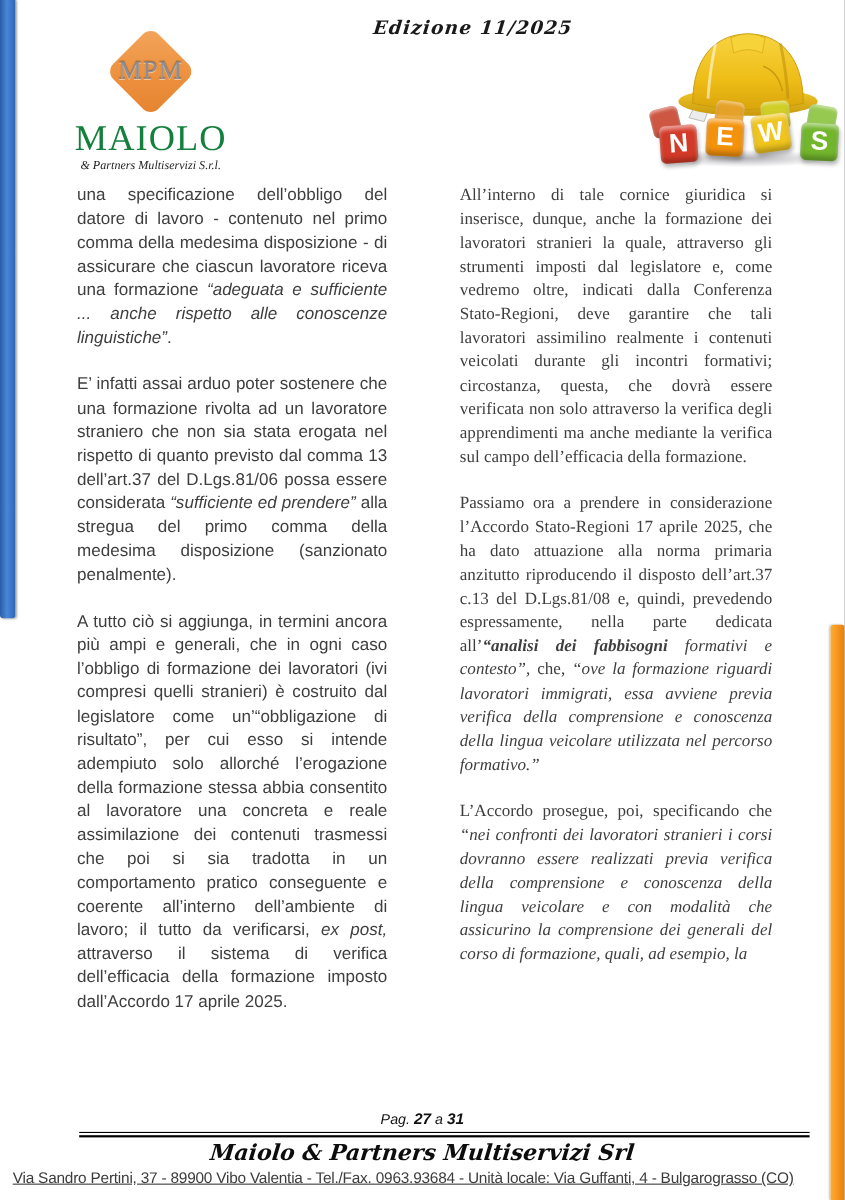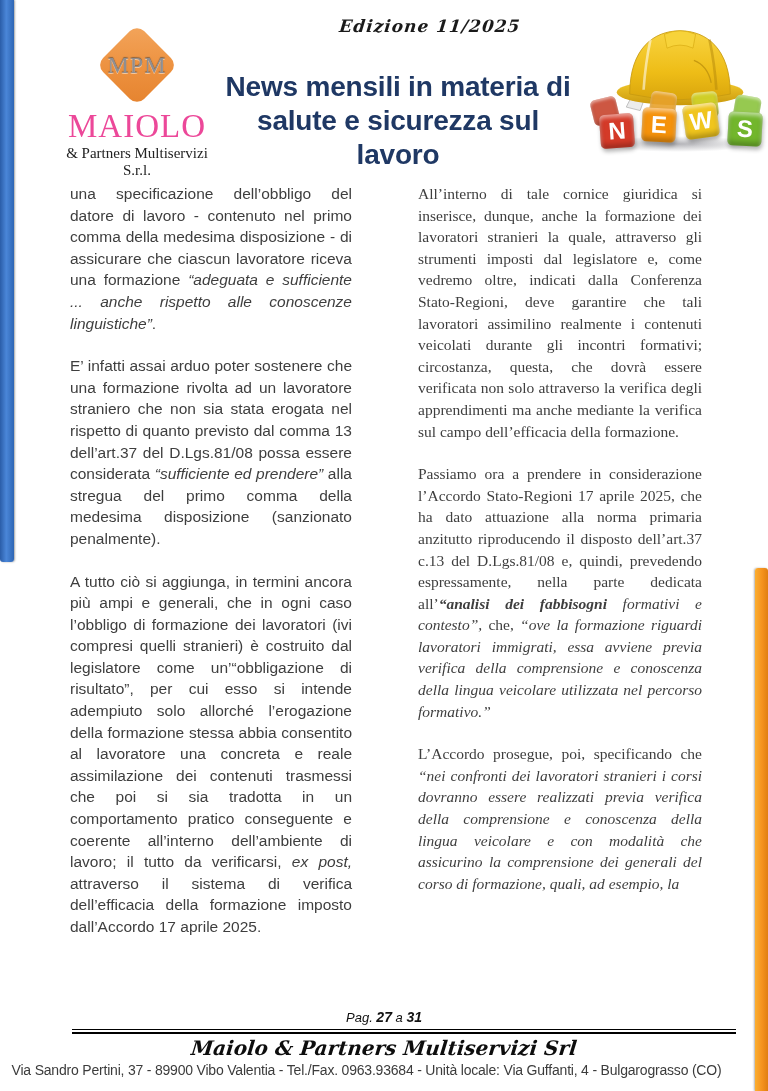--- a/index.html
+++ b/index.html
@@ -32,24 +32,24 @@
     border-radius:10px;transform:rotate(45deg);
   }
   .diamond .mono{
     position:absolute;inset:0;display:flex;align-items:center;justify-content:center;
     transform:rotate(-45deg);
     font-family:"Liberation Serif",serif;font-size:24px;letter-spacing:1px;
     color:#8e8e92;text-shadow:0 1px 0 #f7c79a,0 -1px 1px rgba(60,60,60,.55);
   }
   .logo-name{
     margin-top:16px;font-family:"Liberation Serif",serif;font-size:33px;
-    color:#ec4899;letter-spacing:1px;line-height:1;
+    color:#15803d;letter-spacing:1px;line-height:1;
   }
   .logo-sub{
-    font-family:"Liberation Serif",serif;font-size:15px;color:#222;margin-top:2px;
+    font-family:"Liberation Serif",serif;font-size:11px;color:#222;margin-top:2px;font-style:italic;
   }
   .title{
     position:absolute;left:212px;top:70px;width:372px;text-align:center;
     font-weight:bold;font-size:28px;line-height:1.22;color:#1f3864;
     letter-spacing:-0.2px;
   }
   
   .news-graphic{position:absolute;left:592px;top:8px;width:176px;height:150px;}
   .hat{position:absolute;left:18px;top:2px;width:140px;height:104px;}
   .g-shadow{
@@ -64,65 +64,61 @@
     box-shadow:inset 0 3px 4px rgba(255,255,255,.55),inset 0 -4px 5px rgba(0,0,0,.25),1px 3px 4px rgba(0,0,0,.3);
   }
   .cube.back{width:26px;height:26px;font-size:15px;opacity:.9;z-index:0;
     box-shadow:inset 0 2px 3px rgba(255,255,255,.5),inset 0 -3px 4px rgba(0,0,0,.2);}
   .cube.front{z-index:1;}
   
   .col{position:absolute;top:167px;font-size:15.5px;line-height:21.6px;
     text-align:justify;color:#3e3e3e;}
   .col-left{left:70px;width:282px;}
   .col-right{left:418px;width:284px;font-family:Liberation Serif, serif;}
-  .para{margin:16px 0 21px 0;}
+  .para{margin:0 0 21px 0;}
   .it{font-style:italic;}
   .bit{font-style:italic;font-weight:bold;}
   
   .pagenum{
     position:absolute;top:1009px;left:0;width:768px;text-align:center;
     font-family:Liberation Sans, sans-serif;font-style:italic;font-size:13px;color:#111;
   }
   .pagenum .num{font-weight:bold;font-size:14px;}
   .footer-rule{
     position:absolute;top:1029px;left:72px;width:664px;height:2px;
     border-top:1px solid #000;border-bottom:2.5px solid #000;
   }
   .footer-company{
     position:absolute;top:1036px;left:0;width:768px;text-align:center;
     font-family:"DejaVu Serif",serif;font-style:italic;font-weight:bold;
     font-size:20px;color:#0d0d0d;transform:skewX(-6deg);
   }
   .footer-address{
     position:absolute;top:1062px;left:0;width:733px;text-align:center;
-    font-size:14px;letter-spacing:-0.2px;color:#3c3c3c;
+    font-size:14px;letter-spacing:-0.2px;color:#3c3c3c;text-decoration:underline;
   }
 </style>
 </head>
 <body>
 
 <div class="page">
 
   <div class="bar-left"></div>
   <div class="bar-right"></div>
 
   <div class="edition">Edizione 11/2025</div>
 
   <div class="logo">
     <div class="diamond">
       <span class="mono">MPM</span>
     </div>
     <div class="logo-name">MAIOLO</div>
     <div class="logo-sub">&amp; Partners Multiservizi S.r.l.</div>
   </div>
 
-  <div class="title">
-    <div>News mensili in materia di</div>
-    <div>salute e sicurezza sul lavoro</div>
-  </div>
 
   <div class="news-graphic">
     <div class="g-shadow"></div>
     <svg class="hat" viewBox="0 0 160 120" xmlns="http://www.w3.org/2000/svg">
       <defs>
         <linearGradient id="hatG" x1="0" y1="0" x2="0" y2="1">
           <stop offset="0" stop-color="#f8d441"></stop>
           <stop offset="0.6" stop-color="#eebd17"></stop>
           <stop offset="1" stop-color="#d9a50c"></stop>
         </linearGradient>
@@ -146,21 +142,21 @@
         <div class="cube back" style="left: 142px; top: -8px; background: rgb(139, 196, 62); transform: rotate(10deg);"></div>
         <div class="cube front" style="left: 8px; top: 10px; background: rgb(212, 58, 40); transform: rotate(-4deg);">N</div>
         <div class="cube front" style="left: 50px; top: 4px; background: rgb(245, 146, 11); transform: rotate(3deg);">E</div>
         <div class="cube front" style="left: 92px; top: 0px; background: rgb(240, 197, 29); transform: rotate(-8deg);">W</div>
         <div class="cube front" style="left: 136px; top: 8px; background: rgb(114, 182, 44); transform: rotate(3deg);">S</div>
       </div>
   </div>
 
   <div class="col col-left" id="col-left">
       <p class="para"><span>una specificazione dell’obbligo del datore di lavoro - contenuto nel primo comma della medesima disposizione - di assicurare che ciascun lavoratore riceva una formazione </span><span class="it">“adeguata e sufficiente ... anche rispetto alle conoscenze linguistiche”</span><span>.</span></p>
-      <p class="para"><span>E’ infatti assai arduo poter sostenere che una formazione rivolta ad un lavoratore straniero che non sia stata erogata nel rispetto di quanto previsto dal comma 13 dell’art.37 del D.Lgs.81/08 possa essere considerata </span><span class="it">“sufficiente ed prendere”</span><span> alla stregua del primo comma della medesima disposizione (sanzionato penalmente).</span></p>
+      <p class="para"><span>E’ infatti assai arduo poter sostenere che una formazione rivolta ad un lavoratore straniero che non sia stata erogata nel rispetto di quanto previsto dal comma 13 dell’art.37 del D.Lgs.81/06 possa essere considerata </span><span class="it">“sufficiente ed prendere”</span><span> alla stregua del primo comma della medesima disposizione (sanzionato penalmente).</span></p>
       <p class="para"><span>A tutto ciò si aggiunga, in termini ancora più ampi e generali, che in ogni caso l’obbligo di formazione dei lavoratori (ivi compresi quelli stranieri) è costruito dal legislatore come un’“obbligazione di risultato”, per cui esso si intende adempiuto solo allorché l’erogazione della formazione stessa abbia consentito al lavoratore una concreta e reale assimilazione dei contenuti trasmessi che poi si sia tradotta in un comportamento pratico conseguente e coerente all’interno dell’ambiente di lavoro; il tutto da verificarsi, </span><span class="it">ex post,</span><span> attraverso il sistema di verifica dell’efficacia della formazione imposto dall’Accordo 17 aprile 2025.</span></p>
     </div>
   <div class="col col-right" id="col-right">
       <p class="para"><span>All’interno di tale cornice giuridica si inserisce, dunque, anche la formazione dei lavoratori stranieri la quale, attraverso gli strumenti imposti dal legislatore e, come vedremo oltre, indicati dalla Conferenza Stato-Regioni, deve garantire che tali lavoratori assimilino realmente i contenuti veicolati durante gli incontri formativi; circostanza, questa, che dovrà essere verificata non solo attraverso la verifica degli apprendimenti ma anche mediante la verifica sul campo dell’efficacia della formazione.</span></p>
       <p class="para"><span>Passiamo ora a prendere in considerazione l’Accordo Stato-Regioni 17 aprile 2025, che ha dato attuazione alla norma primaria anzitutto riproducendo il disposto dell’art.37 c.13 del D.Lgs.81/08 e, quindi, prevedendo espressamente, nella parte dedicata all’</span><span class="bit">“analisi dei fabbisogni </span><span class="it">formativi e contesto”,</span><span> che, </span><span class="it">“ove la formazione riguardi lavoratori immigrati, essa avviene previa verifica della comprensione e conoscenza della lingua veicolare utilizzata nel percorso formativo.”</span></p>
       <p class="para"><span>L’Accordo prosegue, poi, specificando che </span><span class="it">“nei confronti dei lavoratori stranieri i corsi dovranno essere realizzati previa verifica della comprensione e conoscenza della lingua veicolare e con modalità che assicurino la comprensione dei generali del corso di formazione, quali, ad esempio, la</span></p>
     </div>
 
   <div class="pagenum"><span>Pag. </span><span class="num">27</span><span> a </span><span class="num">31</span></div>
 

